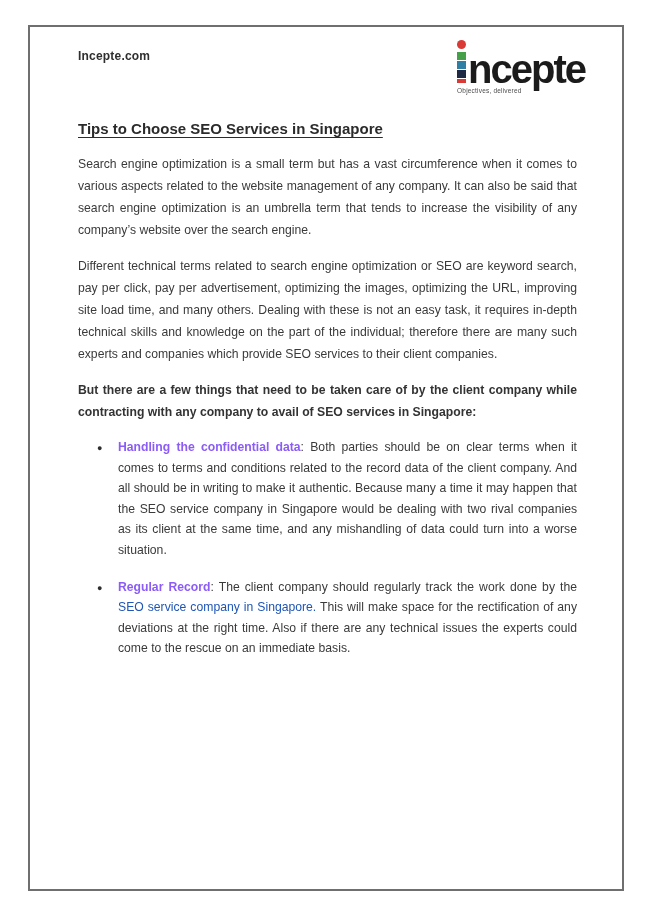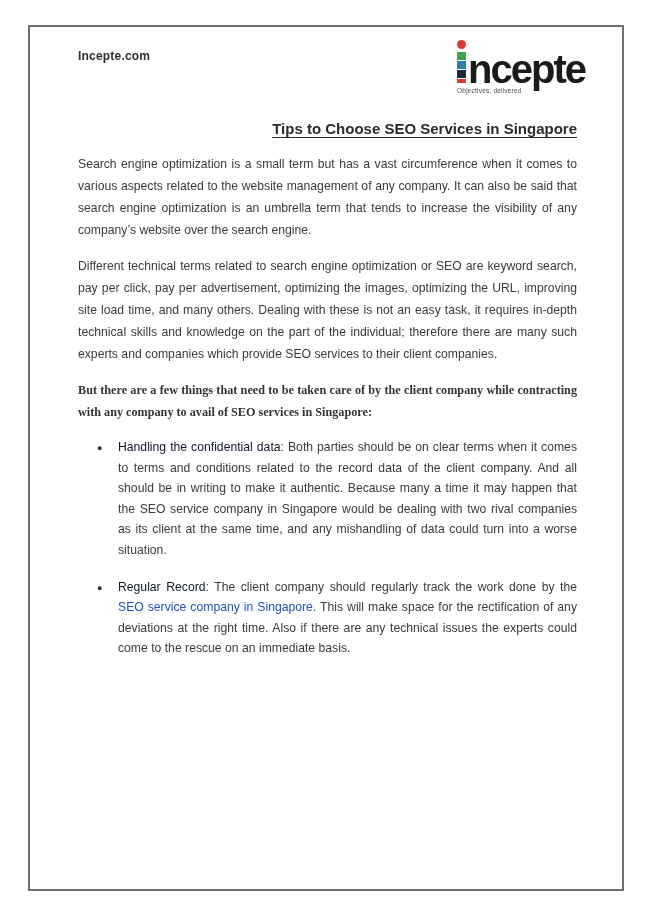--- a/index.html
+++ b/index.html
@@ -79,39 +79,38 @@
   }
   .logo-tagline {
     margin-top: 3px;
     font-size: 6.5px;
     color: #4d4d4d;
     letter-spacing: 0.2px;
   }
   
   .doc-title {
     margin: 23px 0 16px 0;
-    text-align: right;
+    text-align: left;
     font-size: 15px;
     font-weight: 700;
     color: #2b2b2b;
     text-decoration: underline;
     text-underline-offset: 3px;
   }
   
   .body-par {
     margin: 0 0 14px 0;
     font-size: 12.2px;
     line-height: 22px;
     color: #3a3a3a;
     text-align: justify;
   }
   .emphasis-par {
     font-weight: 700;
     color: #333333;
-    font-family: Liberation Serif, serif;
   }
   ul.points {
     list-style: none;
     margin: 5px 0 0 0;
     padding: 0 0 0 40px;
   }
   ul.points li {
     position: relative;
     margin-bottom: 16px;
     font-size: 12.2px;
@@ -120,22 +119,22 @@
     text-align: justify;
   }
   ul.points li .bullet-marker {
     position: absolute;
     left: -21px;
     top: 1px;
     font-size: 9px;
     color: #2d2d2d;
   }
   .lead {
-    font-weight: 400;
-    color: #0f172a;
+    font-weight: 700;
+    color: #8b5cf6;
   }
   a.doc-link {
     cursor: pointer;
   }
 </style>
 </head>
 <body>
 
 <div class="canvas">
   <div class="sheet">

